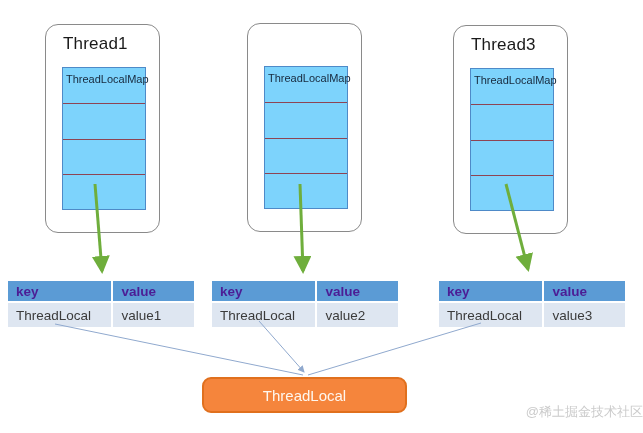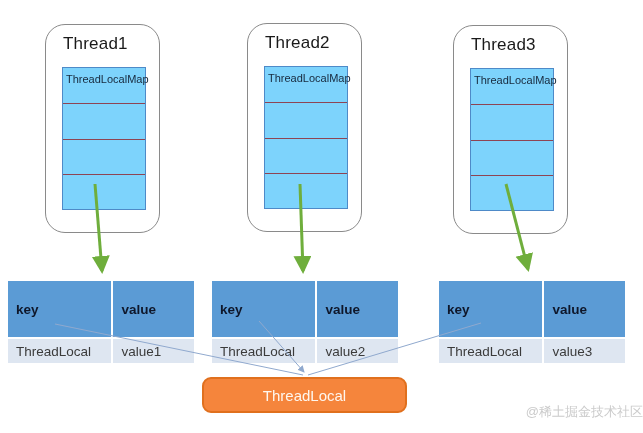--- a/index.html
+++ b/index.html
@@ -3,21 +3,21 @@
 <meta charset="utf-8">
 <style>
   html,body{margin:0;padding:0;background:#ffffff;}
   .canvas{
     position:relative;width:643px;height:433px;background:#ffffff;overflow:hidden;
     font-family:"Liberation Sans", sans-serif;
   }
   
   .thread-card{
     position:absolute;width:115px;height:209px;background:#ffffff;
-    border:1px solid #8a8a8a;border-radius:20px;box-sizing:border-box;
+    border:1px solid #8a8a8a;border-radius:13px;box-sizing:border-box;
   }
   .thread-card.t1{left:45px;top:24px;}
   .thread-card.t2{left:247px;top:23px;}
   .thread-card.t3{left:453px;top:25px;}
   .thread-title{
     position:absolute;left:17px;top:9px;font-size:17px;color:#1a1a1a;
     letter-spacing:0.2px;
   }
   .map-box{
     position:absolute;left:16px;top:42px;width:84px;height:143px;
@@ -34,22 +34,22 @@
   .map-divider.d3{top:106px;}
   
   .kv-table{
     position:absolute;width:190px;border-collapse:separate;border-spacing:2px 2px;
     font-size:13.5px;
   }
   .kv-table.tb1{left:6px;top:279px;}
   .kv-table.tb2{left:210px;top:279px;}
   .kv-table.tb3{left:437px;top:279px;}
   .kv-table th{
-    background:#5b9bd5;color:#0f172a;text-align:left;font-weight:bold;
-    padding:20px 8px;height:16px;
+    background:#5b9bd5;color:#4c1d95;text-align:left;font-weight:bold;
+    padding:2px 8px;height:16px;
   }
   .kv-table td{
     background:#dee6f1;color:#3b3b3b;padding:4px 8px;height:16px;
   }
   .kv-table .col-key{width:96px;}
   .kv-table .col-val{width:82px;}
   
   .overlay{position:absolute;left:0;top:0;width:643px;height:433px;pointer-events:none;}
   
   .shared-box{
@@ -72,21 +72,20 @@
     <div class="thread-title">Thread1</div>
     <div class="map-box">
       <div class="map-label">ThreadLocalMap</div>
       <div class="map-divider d1"></div>
       <div class="map-divider d2"></div>
       <div class="map-divider d3"></div>
     </div>
   </div>
 
   <div class="thread-card t2">
-    <div class="thread-title">Thread2</div>
     <div class="map-box">
       <div class="map-label">ThreadLocalMap</div>
       <div class="map-divider d1"></div>
       <div class="map-divider d2"></div>
       <div class="map-divider d3"></div>
     </div>
   </div>
 
   <div class="thread-card t3">
     <div class="thread-title">Thread3</div>

